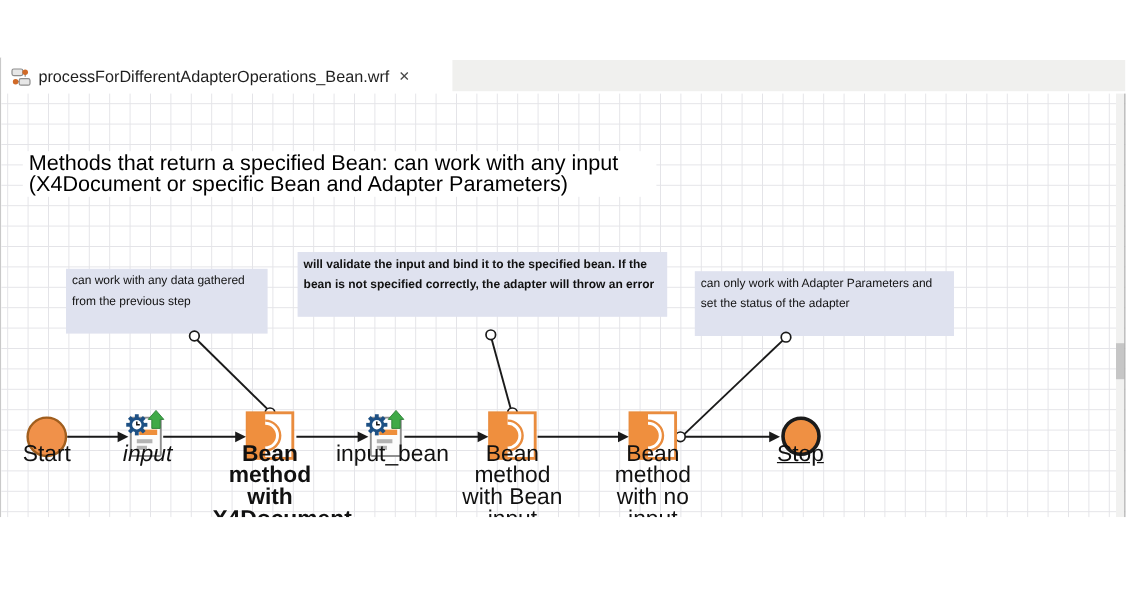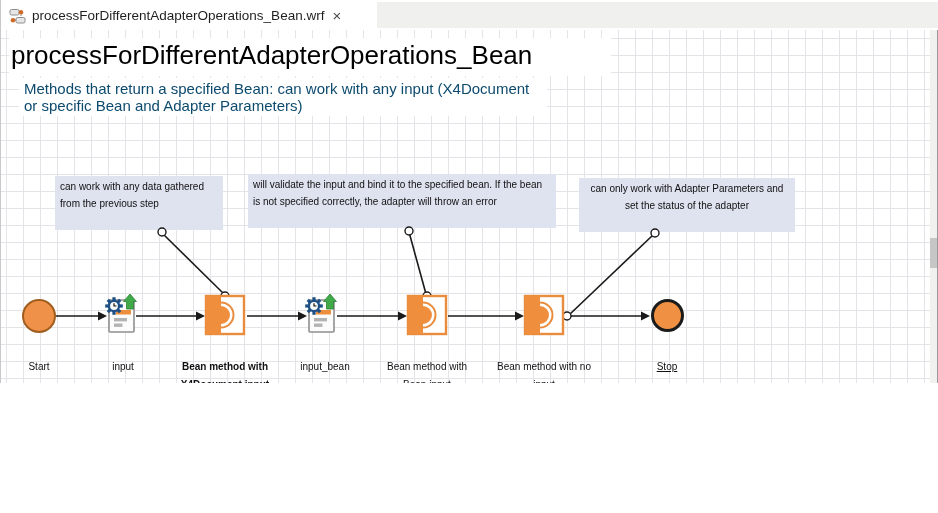--- a/index.html
+++ b/index.html
@@ -1,20 +1,20 @@
 <!DOCTYPE html>
 <html><head>
 <meta charset="utf-8">
 <style>
   * { margin:0; padding:0; box-sizing:border-box; }
   html,body { background:#ffffff; }
   body { font-family:"Liberation Sans", sans-serif; color:#1a1a1a; }
   .app {
     position:relative; width:938px; height:383px; overflow:hidden;
-    background:#ffffff; border-left:1px solid #c9c9c9;
+    background:#ffffff; border-left:1px solid #c9c9c9;margin-top:48px;
   }
   
   .tabbar { position:absolute; left:0; top:0; width:100%; height:30px; background:#ffffff; }
   .tab {
     position:absolute; left:1px; top:0; height:30px; width:374px;
     display:flex; align-items:center; gap:6px; padding:0 8px 0 7px;
     background:#ffffff; cursor:default;
   }
   .tab-label { font-size:13.5px; color:#1f1f1f; white-space:nowrap; }
   .tab-close { font-size:15px; color:#4a4a4a; margin-left:2px; line-height:1; cursor:pointer; }
@@ -32,48 +32,48 @@
     background-size:17px 17px;
     background-position:5px 8px;
   }
   .canvas * { position:absolute; }
   .title-box {
     left:8px; top:8px; width:602px; height:38px; background:#ffffff;
     font-size:26px; color:#000000; padding:2px 2px; white-space:nowrap; overflow:hidden;
   }
   .subtitle-box {
     left:18px; top:48px; width:528px; background:#ffffff;
-    font-size:15px; line-height:17px; padding:2px 5px; color:#0c4a6e;
+    font-size:18px; line-height:17px; padding:2px 5px; color:#000000;
   }
   .note {
     background:#dfe2ef; font-size:10px; line-height:17px; padding:2px 5px; color:#111111;
   }
   .note1 { left:54px;  top:146px; width:168px; height:54px; }
-  .note2 { left:247px; top:144px; width:308px; height:54px; }
-  .note3 { left:578px; top:148px; width:216px; height:54px;text-align:center; }
+  .note2 { left:247px; top:132px; width:308px; height:54px;font-weight:bold; }
+  .note3 { left:578px; top:148px; width:216px; height:54px; }
   .wires { left:0; top:0; width:938px; height:483px; pointer-events:none; }
   
   .node-start {
     left:21px; top:269px; width:34px; height:34px; border-radius:50%;
     background:#f0914a; border:2.5px solid #a05e1e;
   }
   .node-stop {
     left:650px; top:269px; width:33px; height:33px; border-radius:50%;
     background:#ef9043; border:3.5px solid #1b1b1b;
   }
   .node-doc1 { left:102px; top:263px; width:36px; height:42px; }
   .node-doc2 { left:302px; top:263px; width:36px; height:42px; }
   .node-p1 { left:203px; top:264px; width:42px; height:42px; }
   .node-p2 { left:405px; top:264px; width:42px; height:42px; }
   .node-p3 { left:522px; top:264px; width:42px; height:42px; }
   .nlabel {
-    top:328px; text-align:center; font-size:10px; line-height:18px; color:#111111;
+    top:292px; text-align:center; font-size:19px; line-height:18px; color:#111111;
   }
   .lb-start { left:8px;  width:60px; }
-  .lb-input { left:87px; width:70px; }
+  .lb-input { left:87px; width:70px;font-style:italic; }
   .lb-p1    { left:176px; width:96px;font-weight:bold; }
   .lb-ibean { left:279px; width:90px; }
   .lb-p2    { left:376px; width:100px; }
   .lb-p3    { left:493px; width:100px; }
   .lb-stop  { left:636px; width:60px;text-decoration:underline; }
   
   .edge-right { left:936px; top:0; width:2px; height:483px; background:#9a9a9a; }
   .vscroll { left:929px; top:0; width:7px; height:483px; background:#f1f1f0; }
   .vthumb { position:absolute; left:0; top:208px; width:7px; height:30px; background:#c6c6c6; }
 </style>
@@ -94,21 +94,20 @@
         </svg>
       </span>
       <span class="tab-label">processForDifferentAdapterOperations_Bean.wrf</span>
       <span class="tab-close">×</span>
     </div>
     <div class="tabbar-rest"></div>
   </div>
 
   <div class="canvas">
 
-    <div class="title-box">processForDifferentAdapterOperations_Bean</div>
     <div class="subtitle-box">Methods that return a specified Bean: can work with any input (X4Document or specific Bean and Adapter Parameters)</div>
 
     <div class="note note1">can work with any data gathered from the previous step</div>
     <div class="note note2">will validate the input and bind it to the specified bean. If the bean is not specified correctly, the adapter will throw an error</div>
     <div class="note note3">can only work with Adapter Parameters and set the status of the adapter</div>
 
     <svg class="wires" width="938" height="483" viewBox="0 30 938 483" style="left:0;top:0;">
       <g stroke="#1a1a1a" stroke-width="1.6">
         <line x1="55" y1="316" x2="98" y2="316"></line>
         <line x1="135" y1="316" x2="196" y2="316"></line>

